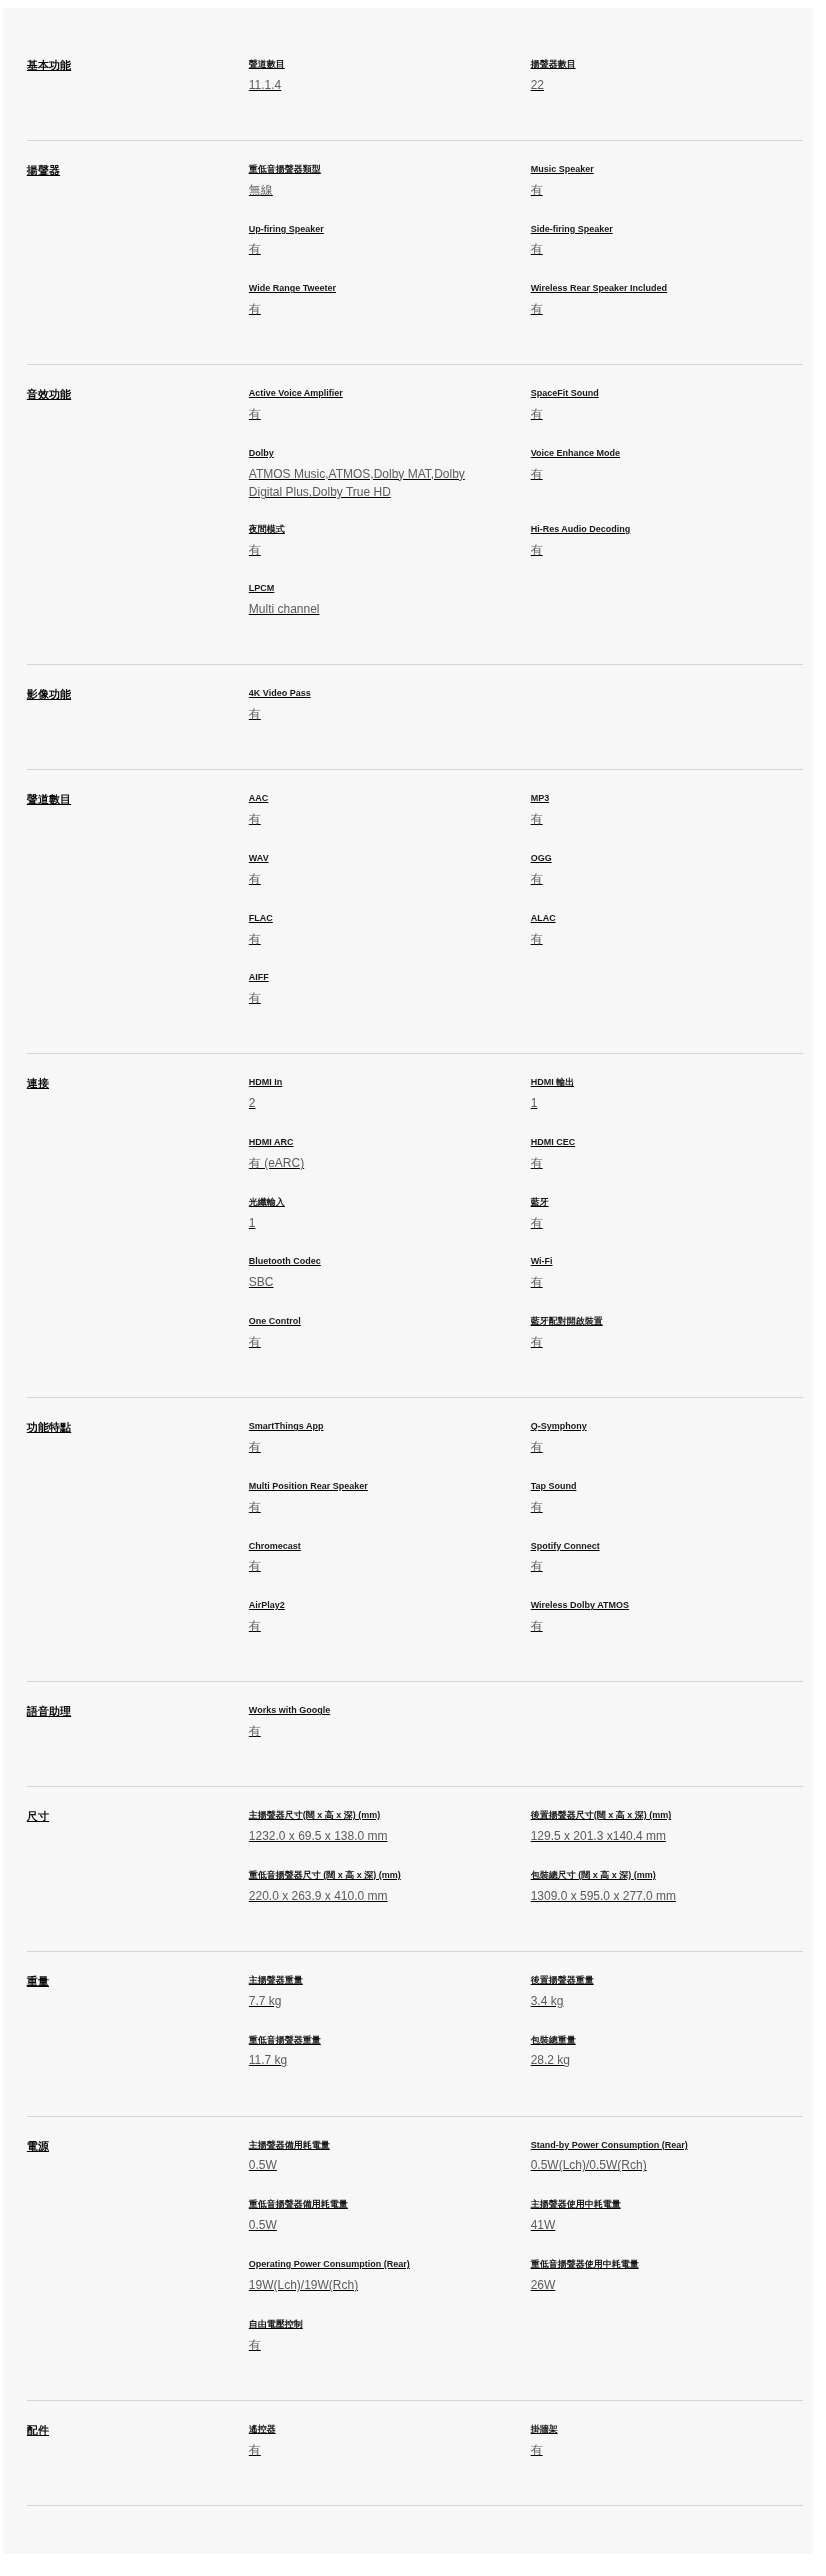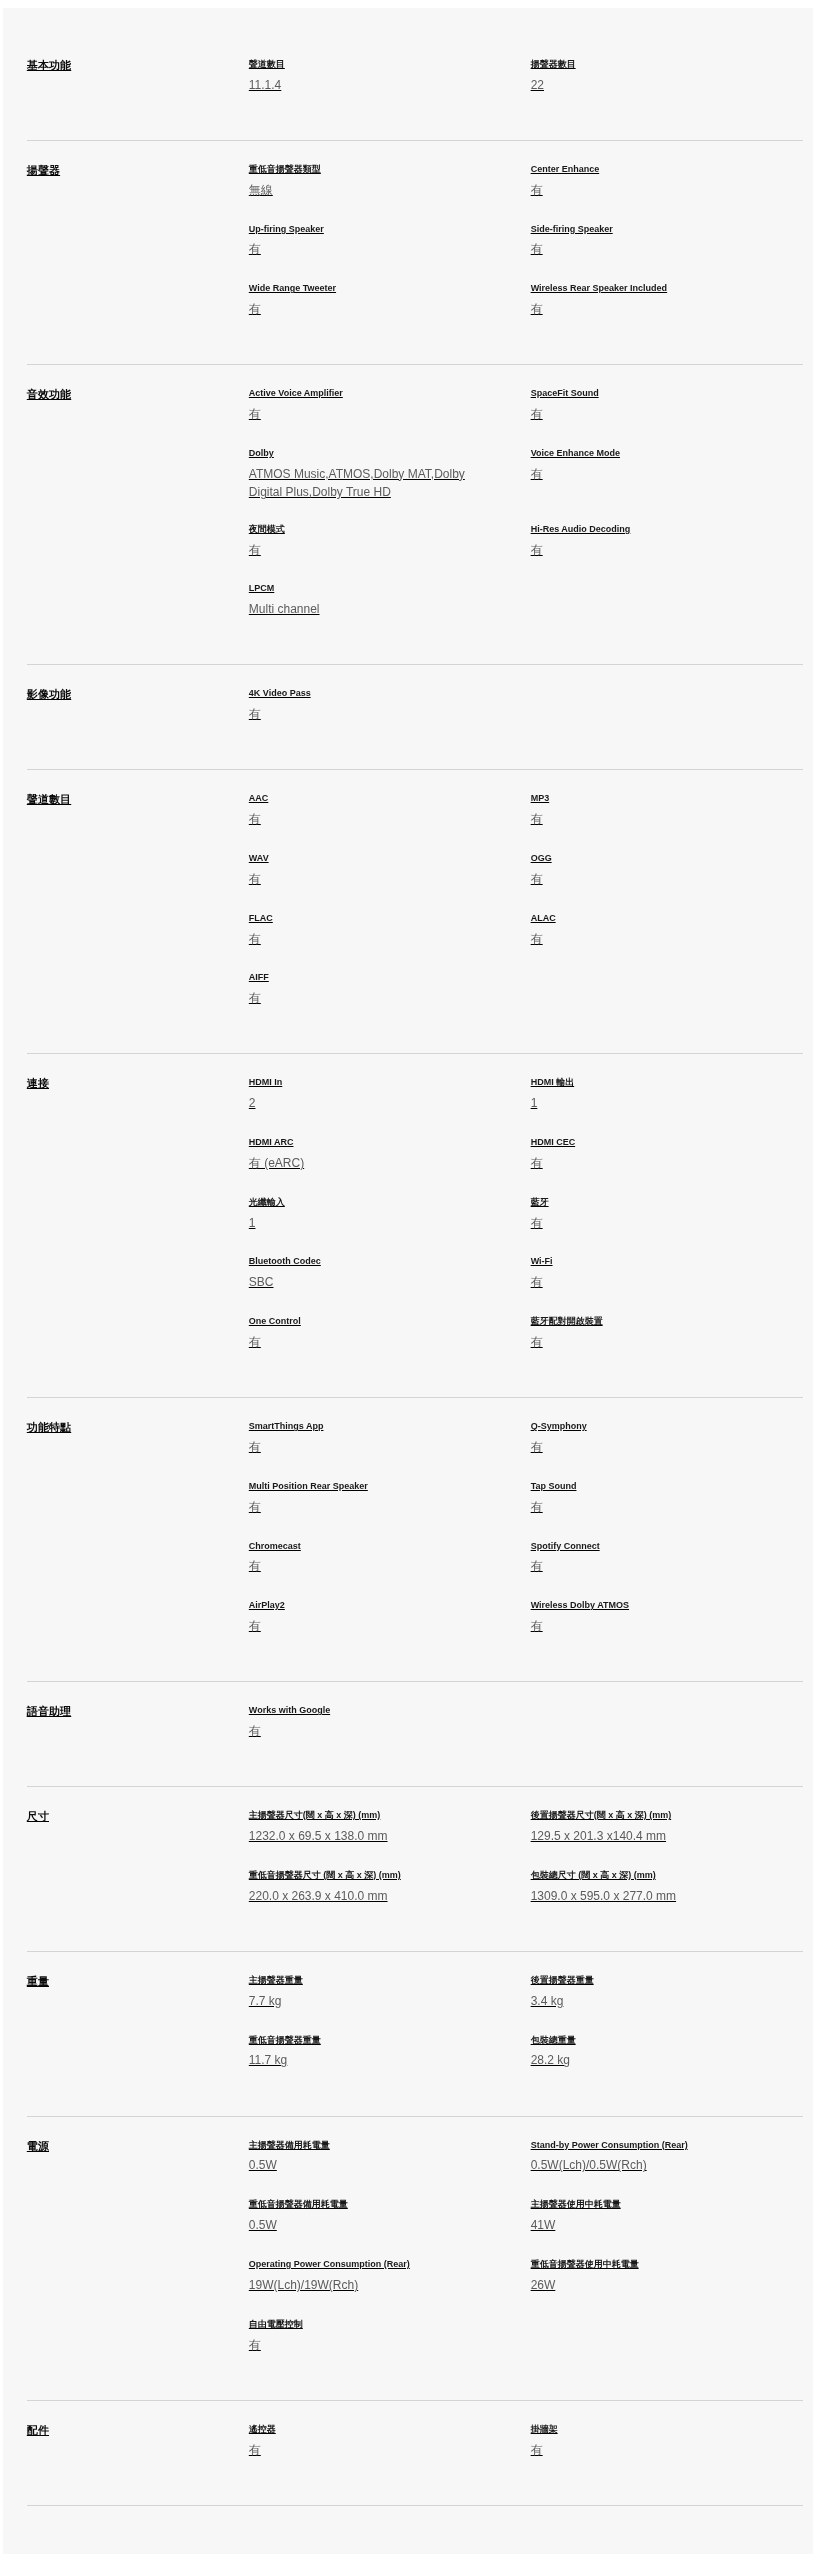--- a/index.html
+++ b/index.html
@@ -73,21 +73,21 @@
         </div>
       </div>
       <div class="spec-section">
         <div class="section-title">揚聲器</div>
         <div class="section-grid">
           <div class="spec-item">
             <div class="spec-label">重低音揚聲器類型</div>
             <div class="spec-value">無線</div>
           </div>
           <div class="spec-item">
-            <div class="spec-label">Center Enhance</div>
+            <div class="spec-label">Music Speaker</div>
             <div class="spec-value">有</div>
           </div>
           <div class="spec-item">
             <div class="spec-label">Up-firing Speaker</div>
             <div class="spec-value">有</div>
           </div>
           <div class="spec-item">
             <div class="spec-label">Side-firing Speaker</div>
             <div class="spec-value">有</div>
           </div>

